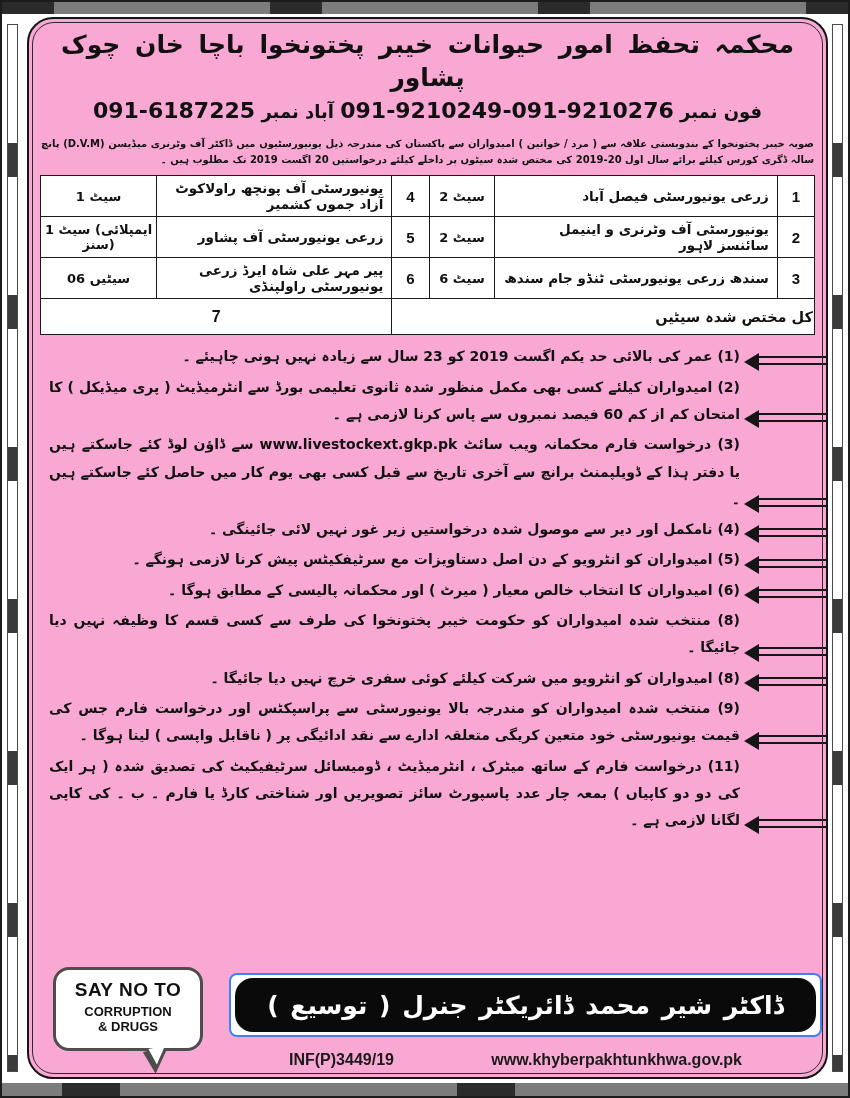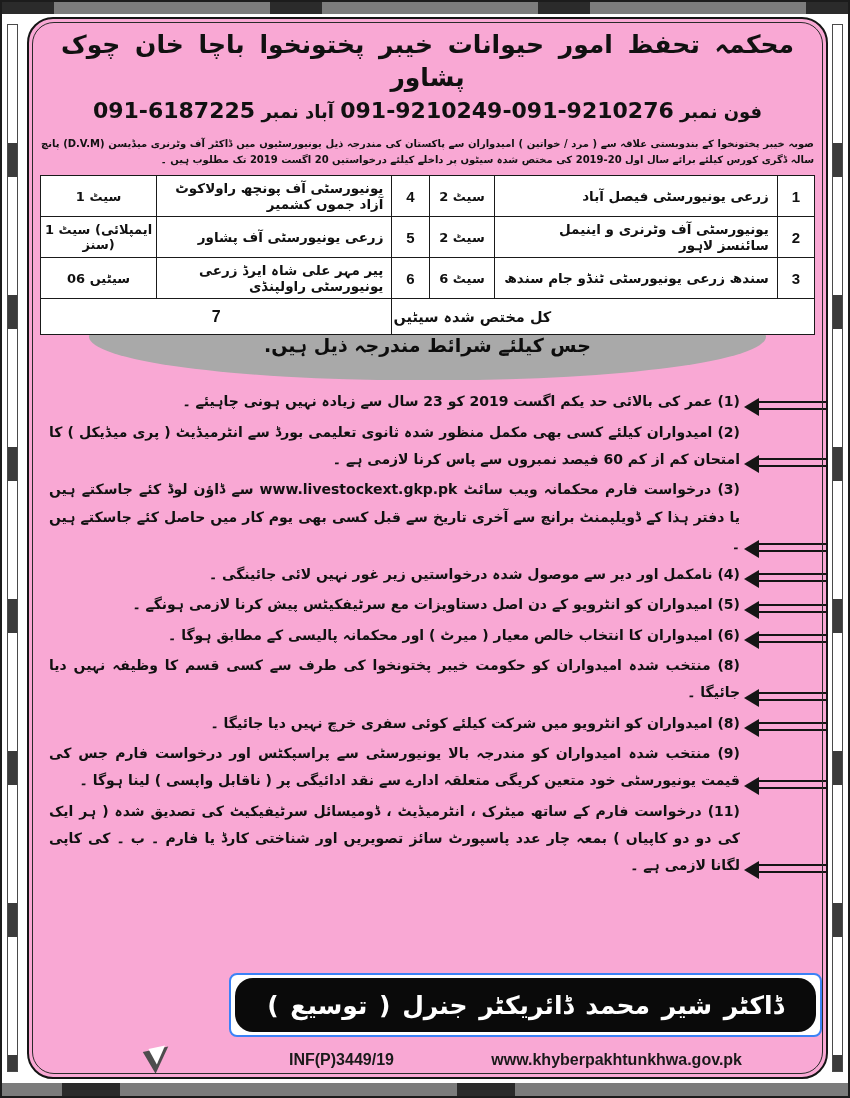--- a/index.html
+++ b/index.html
@@ -54,21 +54,21 @@
   table.alloc {
     width:calc(100% - 22px); margin:2px 11px 0; border-collapse:collapse;
     direction:rtl; table-layout:fixed; background:#fff; position:relative; z-index:2;
   }
   table.alloc td { border:1.6px solid #1a1a1a; font-weight:bold; height:36px; box-sizing:border-box; }
   .td-no   { text-align:center; font-family:"Liberation Sans", sans-serif; font-size:15px; width:4.8%; }
   .td-univ-a { width:36.5%; } .td-univ-b { width:30.4%; }
   .td-univ { padding:4px 8px; font-size:13.5px; }
   .td-seats-a { width:8.5%; } .td-seats-b { width:15%; }
   .td-seats { text-align:center; font-size:13px; direction:ltr; }
-  .td-total-label { text-align:left; font-size:14.5px; height:32px; }
+  .td-total-label { text-align:right; font-size:14.5px; height:32px; }
   .td-total-value { text-align:center; font-family:"Liberation Sans", sans-serif; font-size:16px; }
 
   
   .bowl {
     width:85%; margin:-7px auto 0; height:52px; background:#a9a9a9;
     border-radius:24px 24px 50% 50% / 9px 9px 46px 46px;
     text-align:center; direction:rtl; font-weight:bold; font-size:19px;
     padding-top:6px; box-sizing:border-box; position:relative; z-index:1; color:#0d0d0d;
   }
 
@@ -180,21 +180,20 @@
   </tr>
       </tbody>
     <tbody>
       <tr>
         <td class="td-total-label" colspan="4">کل مختص شدہ سیٹیں</td>
         <td class="td-total-value" colspan="2">7</td>
       </tr>
     </tbody>
   </table>
 
-  <div class="bowl" style="background: rgb(169, 169, 169);">جس کیلئے شرائط مندرجہ ذیل ہیں.</div>
 
   <div class="conds" id="cond-list">
       <div class="cond">
     <div class="arrow">
       <div class="shaft"></div>
       <div class="head"></div>
     </div>
     <div class="text">(1) عمر کی بالائی حد یکم اگست 2019 کو 23 سال سے زیادہ نہیں ہونی چاہیئے ۔</div>
   </div>
       <div class="cond">
@@ -256,20 +255,25 @@
       <div class="cond">
     <div class="arrow">
       <div class="shaft"></div>
       <div class="head"></div>
     </div>
     <div class="text">(11) درخواست فارم کے ساتھ میٹرک ، انٹرمیڈیٹ ، ڈومیسائل سرٹیفیکیٹ کی تصدیق شدہ ( ہر ایک کی دو دو کاپیاں ) بمعہ چار عدد پاسپورٹ سائز تصویریں اور شناختی کارڈ یا فارم ۔ ب ۔ کی کاپی لگانا لازمی ہے ۔</div>
   </div>
     </div>
 
   <div class="footer">
+    <div class="bubble">
+      <div class="l1">SAY NO TO</div>
+      <div class="l2">CORRUPTION</div>
+      <div class="l3">&amp; DRUGS</div>
+    </div>
     <div class="tail-outer"></div>
     <div class="tail-inner"></div>
 
     <div class="sig-box">
       <div class="sig-pill" style="background: rgb(10, 10, 10);">ڈاکٹر شیر محمد ڈائریکٹر جنرل ( توسیع )</div>
     </div>
 
     <div class="foot-row">
       <span>INF(P)3449/19</span>
       <span>www.khyberpakhtunkhwa.gov.pk</span>

